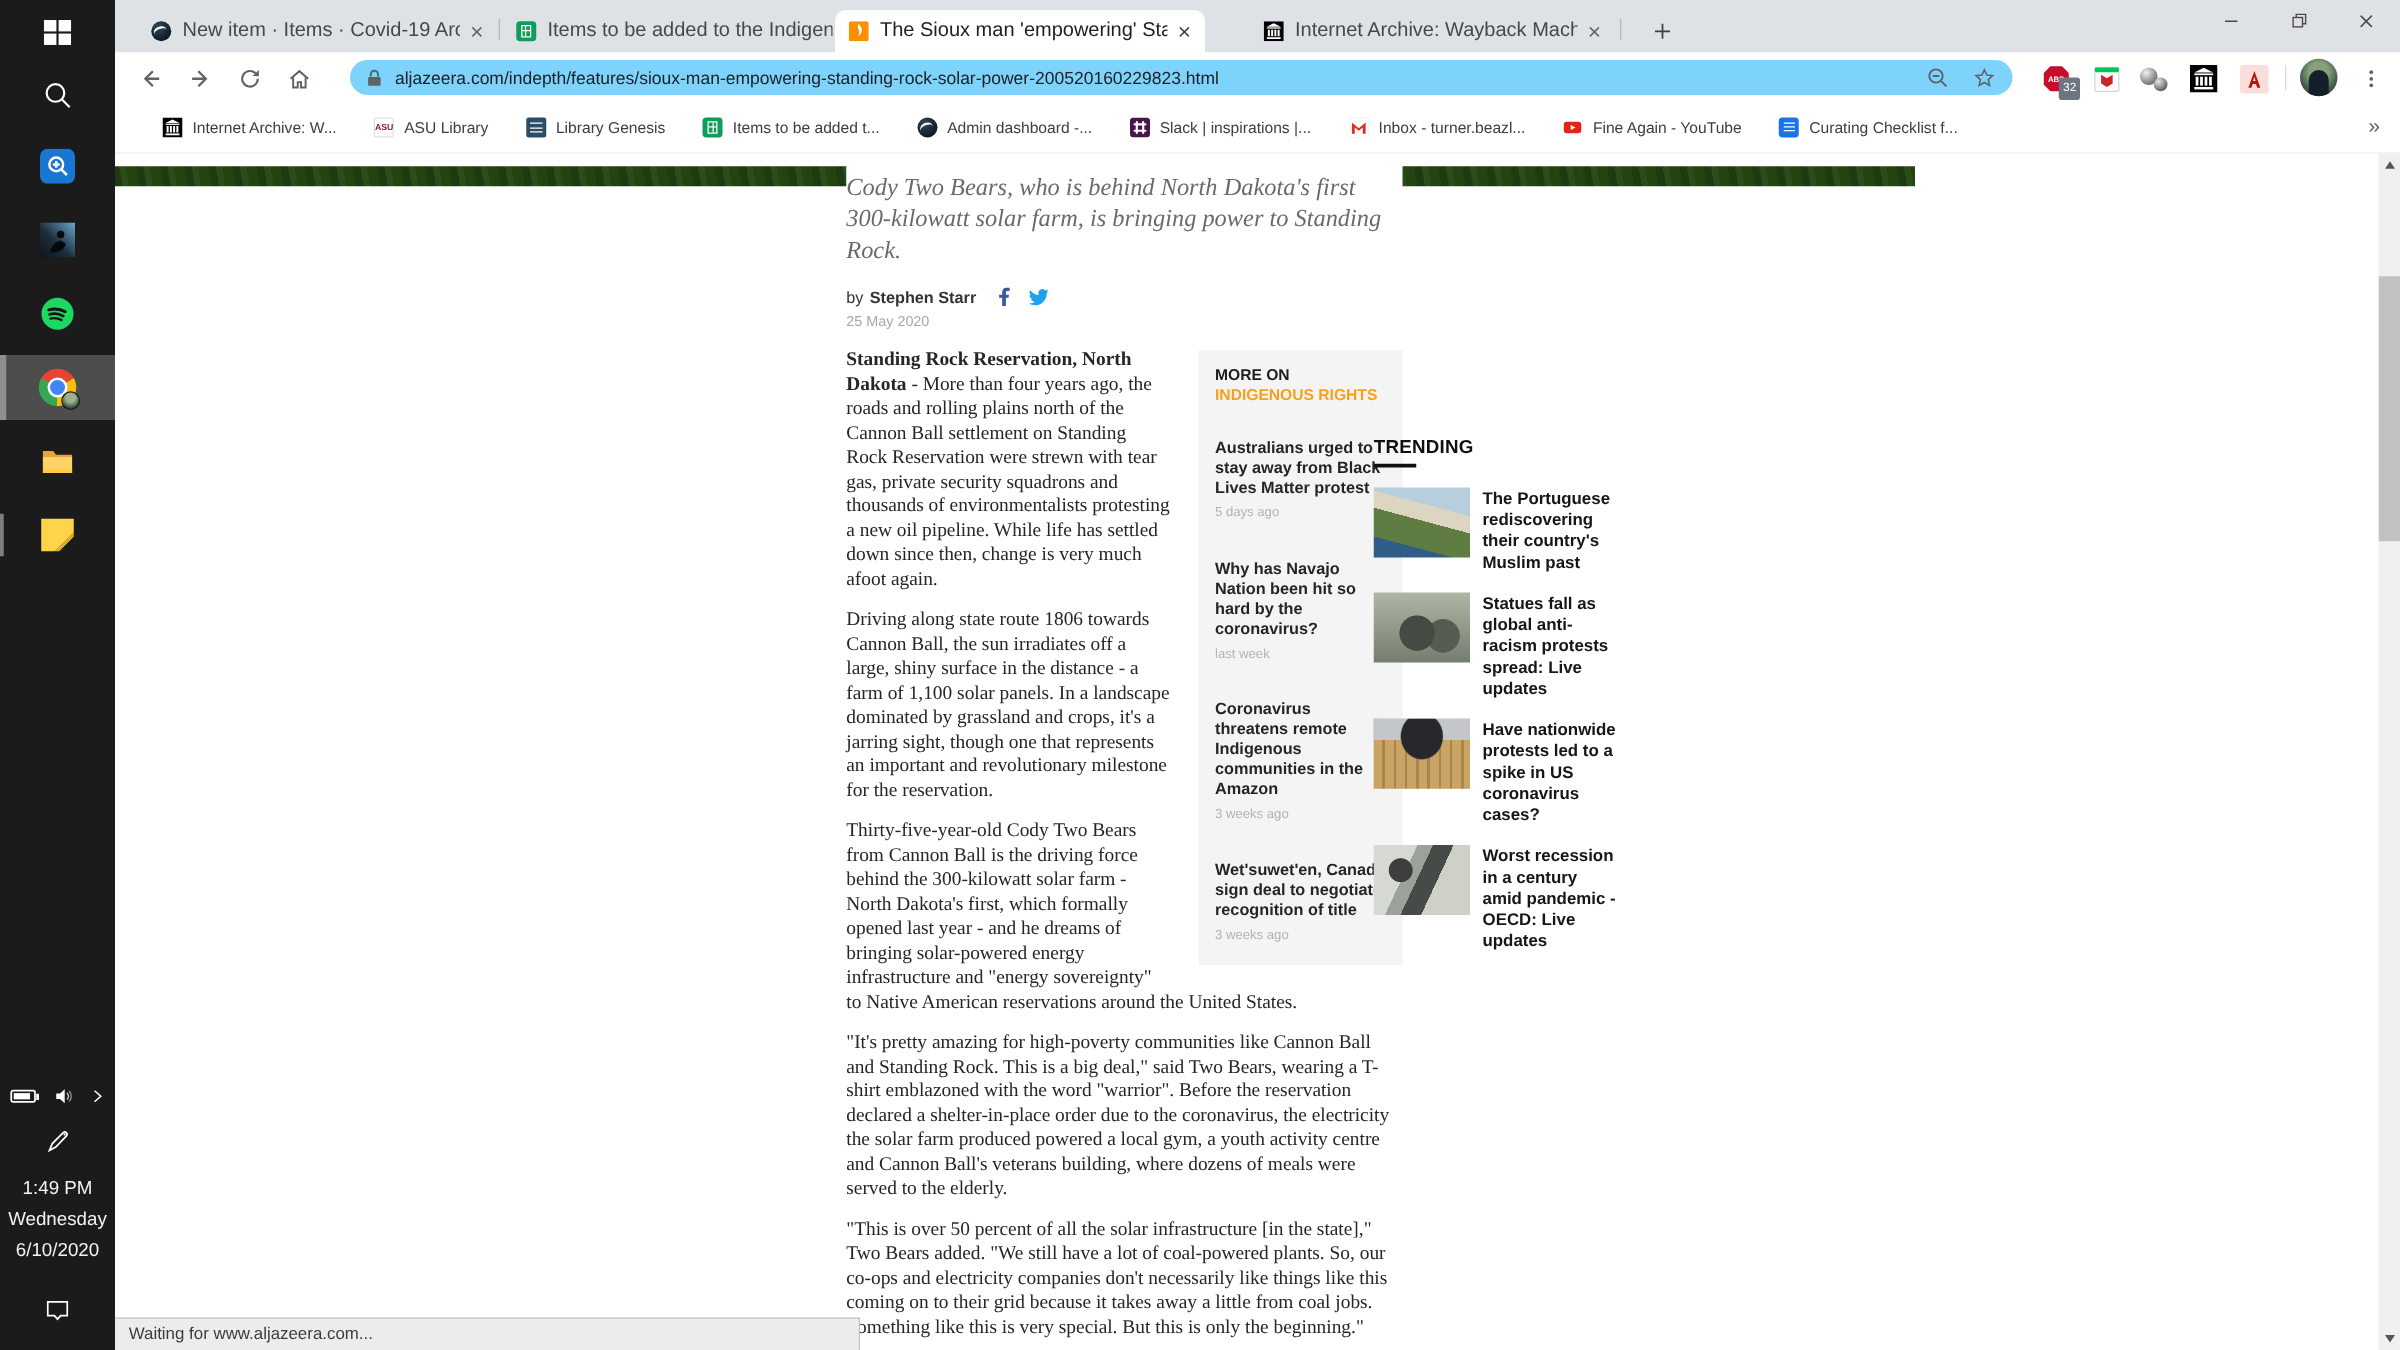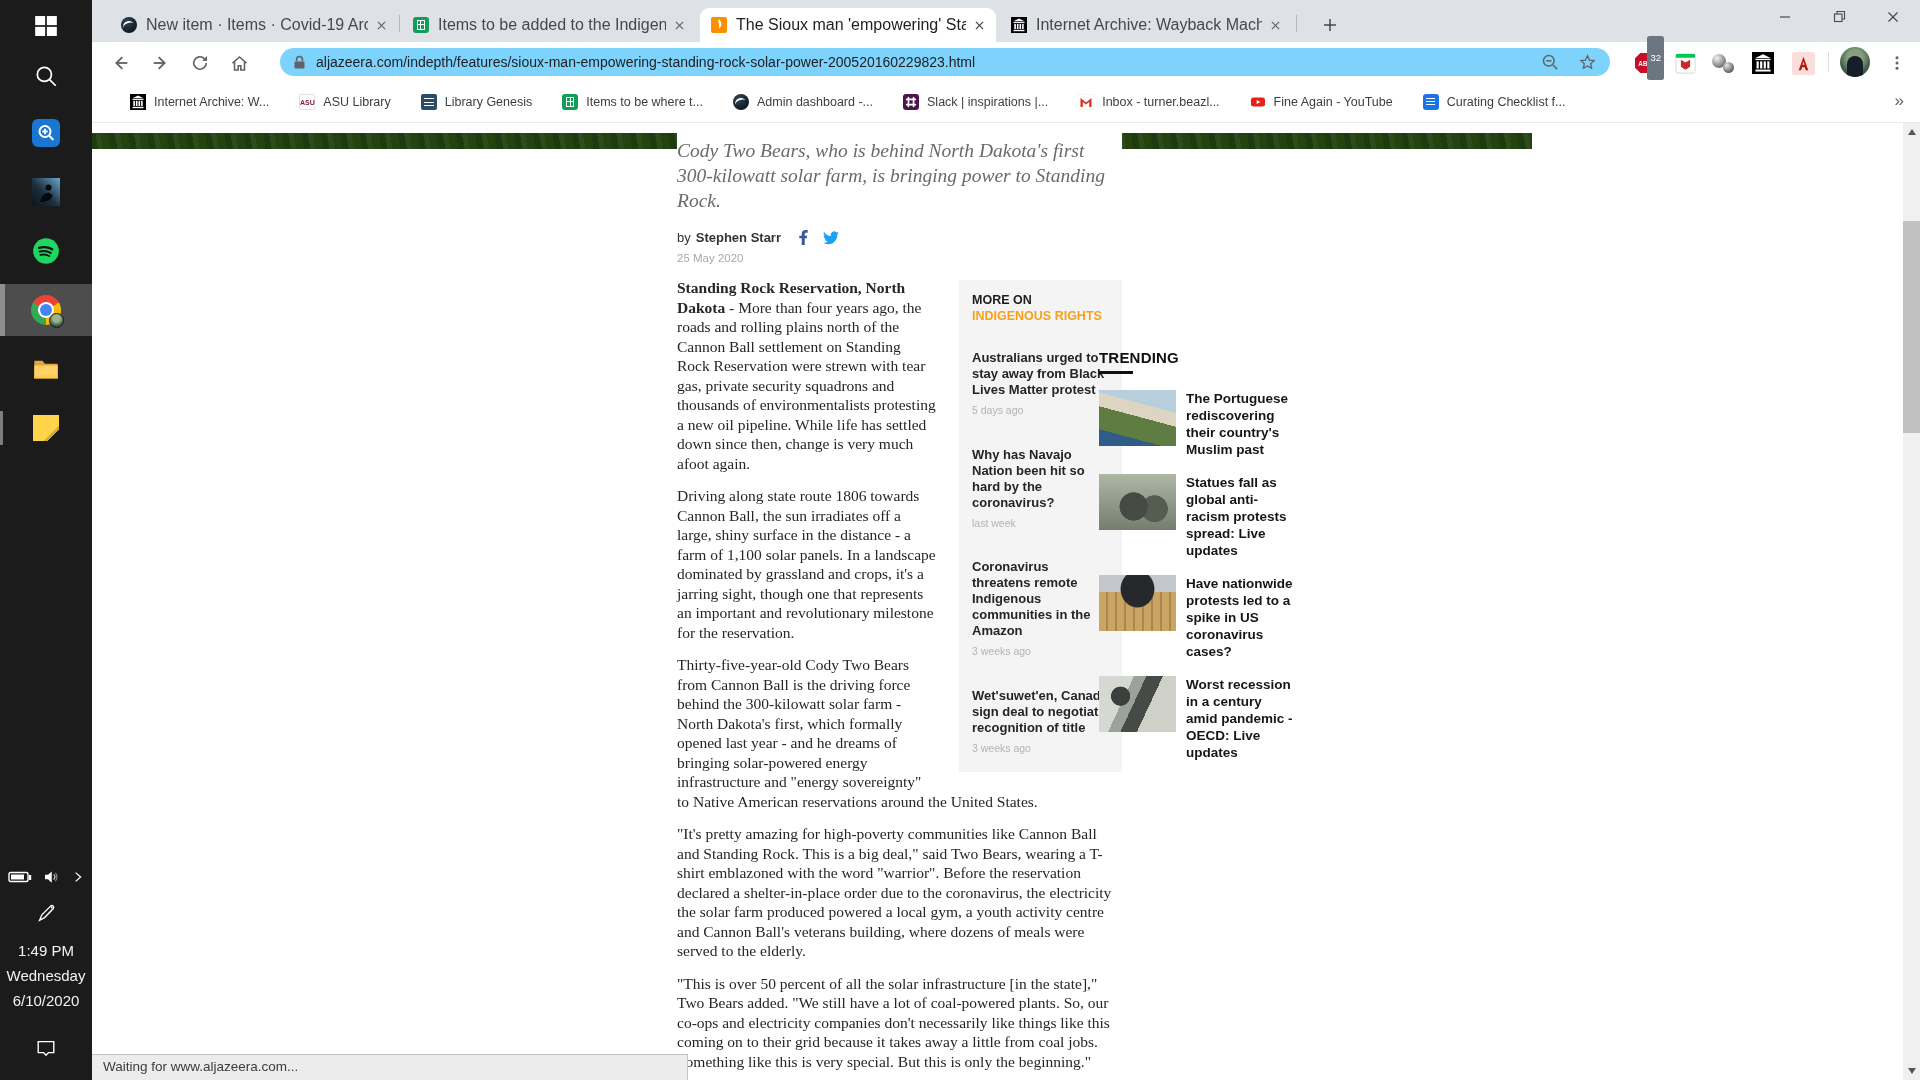--- a/index.html
+++ b/index.html
@@ -25,21 +25,21 @@
   .clock{position:absolute;left:0;top:938px;width:92px;text-align:center;color:#f2f2f2;font-size:15px;line-height:25px;}
   .action-row{position:absolute;left:0;top:1030px;width:92px;height:36px;display:flex;align-items:center;justify-content:center;}
 
   
   #win{position:absolute;left:92px;top:0;width:1828px;height:1080px;background:#fff;}
   #tabstrip{position:absolute;left:0;right:0;top:0;height:42px;background:#dee1e6;}
   .tab{position:absolute;top:8px;height:34px;display:flex;align-items:center;padding:0 8px 0 11px;}
   .tab .ttl{flex:1;font-size:16px;color:#45494d;white-space:nowrap;overflow:hidden;margin:0 5px 0 9px;}
   .tab.active{background:#fff;border-radius:9px 9px 0 0;}
   .tab.active .ttl{color:#1d1f21;}
-  .tab1{left:18px;width:288px}.tab2{left:310px;width:294px}.tab3{left:608px;width:296px}.tab4{left:908px;width:292px}
+  .tab1{left:18px;width:288px}.tab2{left:310px;width:294px}.tab3{left:576px;width:296px}.tab4{left:908px;width:292px}
   .tabsep{position:absolute;top:15px;width:1px;height:17px;background:#9aa0a6;opacity:.65;}
   .tabclose{width:17px;height:17px;border-radius:50%;display:flex;align-items:center;justify-content:center;flex:0 0 auto;cursor:pointer;}
   .newtab{position:absolute;left:1224px;top:11px;width:28px;height:28px;display:flex;align-items:center;justify-content:center;cursor:pointer;}
   .caps{position:absolute;right:0;top:0;display:flex;}
   .cap{width:54px;height:33px;display:flex;align-items:center;justify-content:center;cursor:pointer;}
   .fav{width:16px;height:16px;flex:0 0 auto;position:relative;}
   .fav-dark-circle{background:radial-gradient(circle at 35% 30%,#33465a,#0e1922 72%);border-radius:50%;}
   .fav-dark-circle::after{content:"";position:absolute;left:2px;top:4px;width:11px;height:8px;border-top:2px solid #fff;border-radius:50%;transform:rotate(-22deg);}
   .fav-sheets{background:#0f9d58;border-radius:3px;}
   .fav-sheets::after{content:"";position:absolute;inset:3px 4px;border:1.2px solid #fff;
@@ -57,21 +57,21 @@
     font-size:7px;font-weight:bold;color:#8c1d40;}
 
   #toolbar{position:absolute;left:0;right:0;top:42px;height:40px;background:#fff;}
   .nav{position:absolute;top:9px;width:24px;height:24px;display:flex;align-items:center;justify-content:center;cursor:pointer;}
   #omnibox{position:absolute;left:188px;top:6px;width:1330px;height:28px;border-radius:14px;background:#7dd3fc;
     display:flex;align-items:center;cursor:text;}
   .url{margin-left:10px;font-size:14px;color:#202124;white-space:nowrap;overflow:hidden;max-width:1180px;}
   .ob-right{position:absolute;display:flex;align-items:center;justify-content:center;width:24px;height:24px;top:2px;cursor:pointer;}
   .ext{position:absolute;top:8px;width:26px;height:26px;display:flex;align-items:center;justify-content:center;cursor:pointer;}
   .badge{position:absolute;right:-6px;bottom:-4px;background:#6b7680;color:#fff;font-size:9.5px;line-height:12px;
-    padding:16px 3px;border-radius:2.5px;}
+    padding:3px 3px;border-radius:2.5px;}
   .sph{position:relative;width:22px;height:22px;}
   .sph::before{content:"";position:absolute;left:0;top:2px;width:14px;height:14px;border-radius:50%;
     background:radial-gradient(circle at 35% 30%,#f2f2f2,#6e6e6e 75%);}
   .sph::after{content:"";position:absolute;right:0;bottom:1px;width:11px;height:11px;border-radius:50%;
     background:radial-gradient(circle at 35% 30%,#e8e8e8,#5c5c5c 75%);}
   .avatar{position:absolute;left:1748px;top:5px;width:30px;height:30px;border-radius:50%;cursor:pointer;
     background:radial-gradient(circle at 50% 36%,#86a07c 0 32%,#44604a 62%,#1f3328);overflow:hidden;}
   .avatar::after{content:"";position:absolute;left:7px;top:9px;width:16px;height:21px;background:#161f29;border-radius:8px 8px 0 0;}
   .toolsep{position:absolute;left:1736px;top:10px;width:1px;height:20px;background:#dadce0;}
 
@@ -453,21 +453,21 @@
     <span class="bm">
         <span class="fav fav-asu">ASU</span>
         <span>ASU Library</span>
       </span>
     <span class="bm">
         <span class="fav fav-libgen"></span>
         <span>Library Genesis</span>
       </span>
     <span class="bm">
         <span class="fav fav-sheets"></span>
-        <span>Items to be where t...</span>
+        <span>Items to be added t...</span>
       </span>
     <span class="bm">
         <span class="fav fav-dark-circle"></span>
         <span>Admin dashboard -...</span>
       </span>
     <span class="bm">
         <span class="fav">
           <svg width="16" height="16" viewBox="0 0 16 16">
             <rect width="16" height="16" rx="3" fill="#4a154b"></rect>
             <g fill="#fff">

